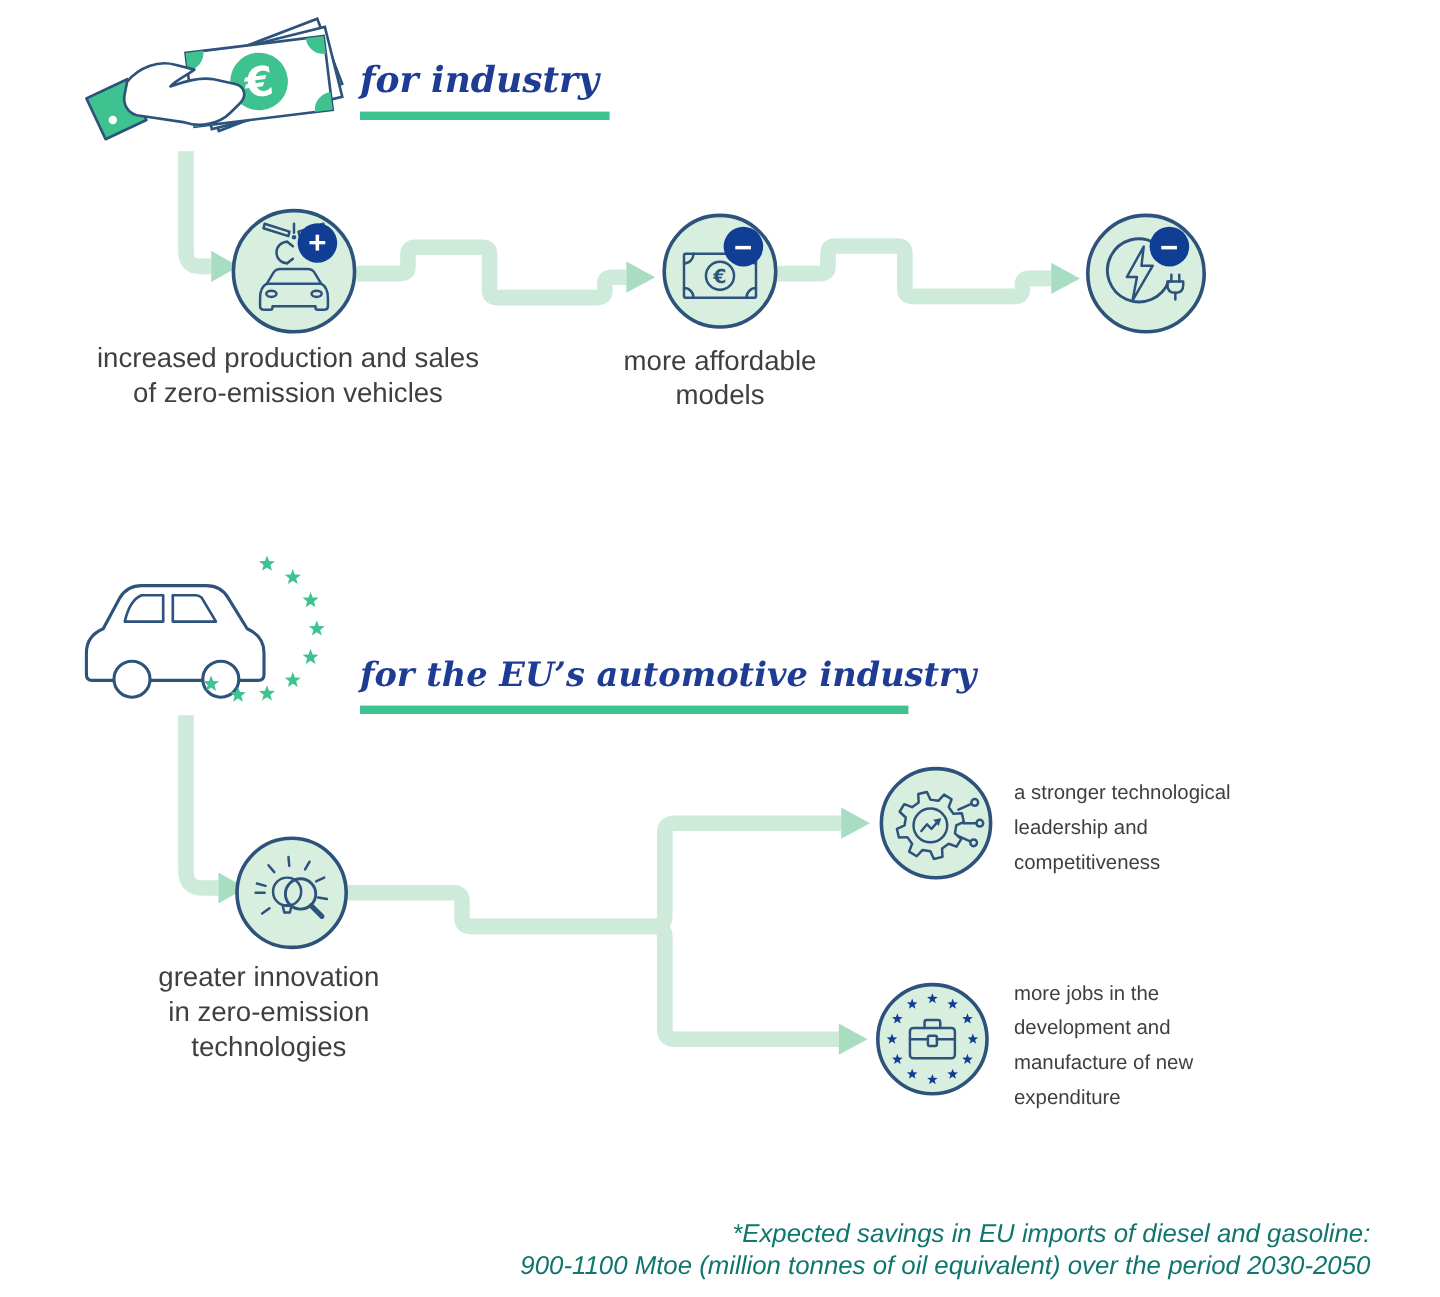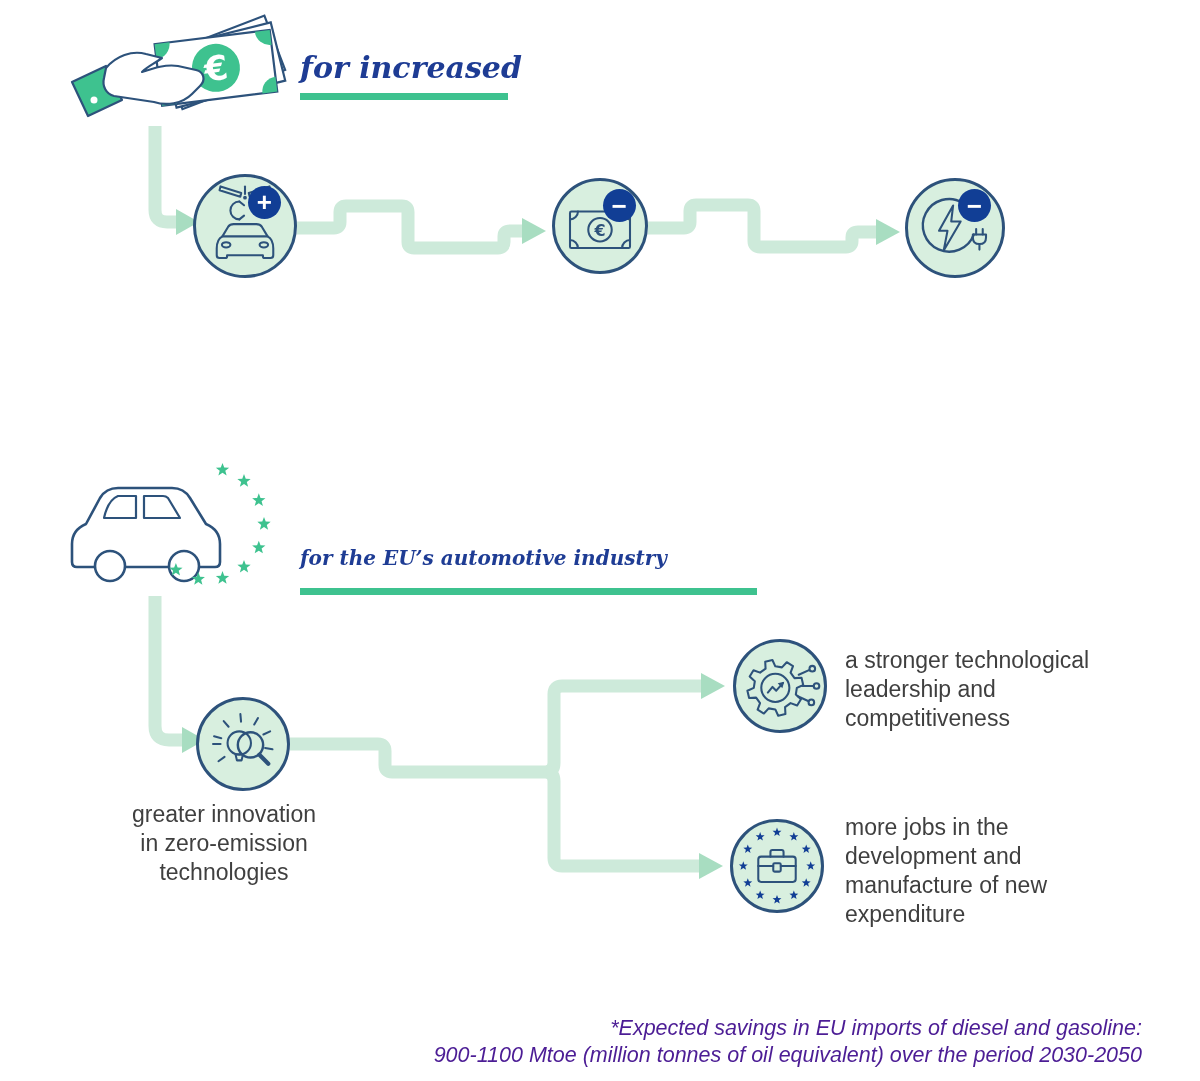--- a/index.html
+++ b/index.html
@@ -8,25 +8,25 @@
   .abs{position:absolute;}
   .flow-svg{position:absolute;left:0;top:0;pointer-events:none;}
   .bubble{position:absolute;border-radius:50%;background:#d8efdf;border:3px solid #2d527b;box-sizing:border-box;}
   .bubble svg{position:absolute;left:0;top:0;width:100%;height:100%;}
   .badge{position:absolute;left:53%;top:9%;width:33px;height:33px;border-radius:50%;background:#113e95;
          color:#fff;display:flex;align-items:center;justify-content:center;
          font-size:26px;font-weight:bold;line-height:1;z-index:3;}
   .heading{position:absolute;color:#1e3c94;font-family:"DejaVu Serif",serif;font-style:italic;font-weight:bold;
            white-space:nowrap;}
   .h1{font-size:30px;}
-  .h2{font-size:20px;text-align:center;}
+  .h2{font-size:28px;text-align:center;}
   .underline{position:absolute;height:7px;background:#3ec28f;}
   .step-label{position:absolute;color:#3f3f3f;font-size:23px;line-height:29px;text-align:center;white-space:pre-line;}
-  .outcome-label{position:absolute;color:#3f3f3f;font-size:23px;line-height:29px;text-align:left;white-space:pre-line;}
-  .footnote{position:absolute;color:#4c1d95;font-size:21.5px;line-height:27px;font-style:italic;
+  .outcome-label{position:absolute;color:#3f3f3f;font-size:17px;line-height:29px;text-align:left;white-space:pre-line;}
+  .footnote{position:absolute;color:#0f766e;font-size:21.5px;line-height:27px;font-style:italic;
             text-align:right;white-space:pre-line;}
   .ic{stroke:#2d527b;fill:none;stroke-width:2.2;stroke-linecap:round;stroke-linejoin:round;}
   .icb{stroke:#2d527b;fill:none;stroke-width:2.6;stroke-linecap:round;stroke-linejoin:round;}
 </style>
 </head>
 <body>
 
 <div class="canvas">
 
   <svg class="flow-svg" width="1200" height="1081" viewBox="0 0 1200 1081">
@@ -67,21 +67,21 @@
         <text x="158" y="61" text-anchor="middle" dy="0.36em" font-size="34" font-weight="bold" fill="#fff" font-family="DejaVu Sans, sans-serif">€</text>
       </g>
       <g>
         <polygon points="14,76 48,60 64,94 30,110" fill="#3ec28f" stroke="#2d527b" stroke-width="2.2" stroke-linejoin="round"></polygon>
         <circle cx="36" cy="94" r="3.5" fill="#fff"></circle>
         <path d="M48,62 C58,50 74,44 88,48 L104,52 C96,58 90,60 84,66 C96,62 108,58 120,60 L138,64 C146,66 148,74 142,80 L134,88 C124,98 108,100 96,96 L56,90 C48,88 44,80 46,72 Z" fill="#fff" stroke="#2d527b" stroke-width="2.2" stroke-linejoin="round"></path>
       </g>
     </svg>
   </div>
 
-  <div class="heading h1" style="left:300px;top:50px">for increased</div>
+  <div class="heading h1" style="left:300px;top:50px">for industry</div>
   <div class="underline" style="left:300px;top:93px;width:208px"></div>
 
   <div class="bubble" style="left:193px;top:174px;width:104px;height:104px">
     <svg viewBox="-52 -52 104 104">
       <g transform="translate(0,3)">
         <path class="ic" d="M-26,-45 L-4,-38 L-5,-34 L-27,-41 Z"></path>
         <path class="ic" d="M26,-45 L4,-38 L5,-34 L27,-41 Z"></path>
         <path class="ic" d="M0,-45 V-37"></path>
         <circle cx="0" cy="-33" r="2" fill="#2d527b" stroke="none"></circle>
         <path class="ic" d="M-6,-29 A9.5,9.5 0 1 0 -6,-10"></path>
@@ -89,35 +89,39 @@
       </g>
       <g transform="translate(0,18)">
         <path class="ic" d="M-30,6 Q-30,-4 -24,-7 L-18,-17 Q-16,-20 -12,-20 H12 Q16,-20 18,-17 L24,-7 Q30,-4 30,6 V13 Q30,16 27,16 H21 Q19,16 19,14 V13 H-19 V14 Q-19,16 -21,16 H-27 Q-30,16 -30,13 Z"></path>
         <path class="ic" d="M-24,-7 H24"></path>
         <ellipse class="ic" cx="-20" cy="2" rx="4.5" ry="2.8"></ellipse>
         <ellipse class="ic" cx="20" cy="2" rx="4.5" ry="2.8"></ellipse>
       </g>
     </svg>
     <div class="badge">+</div>
   </div>
+  <div class="step-label" style="left:60px;top:284px;width:360px">increased production and sales
+of zero-emission vehicles</div>
 
   <div class="bubble" style="left:552px;top:178px;width:96px;height:96px">
     <svg viewBox="-48 -48 96 96">
       <g transform="translate(0,4)">
         <rect class="ic" x="-32" y="-19.5" width="64" height="39" rx="1.5"></rect>
         <path class="ic" d="M-32,-11 A8.5,8.5 0 0 0 -23.5,-19.5"></path>
         <path class="ic" d="M23.5,-19.5 A8.5,8.5 0 0 0 32,-11"></path>
         <path class="ic" d="M32,11 A8.5,8.5 0 0 0 23.5,19.5"></path>
         <path class="ic" d="M-23.5,19.5 A8.5,8.5 0 0 0 -32,11"></path>
         <circle class="ic" cx="0" cy="0" r="12.5"></circle>
         <text x="0" y="0" text-anchor="middle" dy="0.36em" font-size="17" font-weight="bold" fill="#2d527b" font-family="DejaVu Sans, sans-serif">€</text>
       </g>
     </svg>
     <div class="badge">−</div>
   </div>
+  <div class="step-label" style="left:500px;top:286px;width:200px">more affordable
+models</div>
 
   <div class="bubble" style="left:905px;top:178px;width:100px;height:100px">
     <svg viewBox="-50 -50 100 100">
       <path class="icb" d="M12,-26 A28,28 0 1 0 24,8" transform="translate(-4,-1)"></path>
       <path class="ic" transform="translate(-6,0)" d="M4,-24 L-11,3 H-2 L-6,24 L12,-7 H2 Z"></path>
       <g class="ic" transform="translate(26,10)">
         <path d="M-3.5,-9 V-3 M3.5,-9 V-3"></path>
         <path d="M-7,-3 H7 V0 Q7,7 0,7 Q-7,7 -7,0 Z"></path>
         <path d="M0,7 V13"></path>
       </g>

